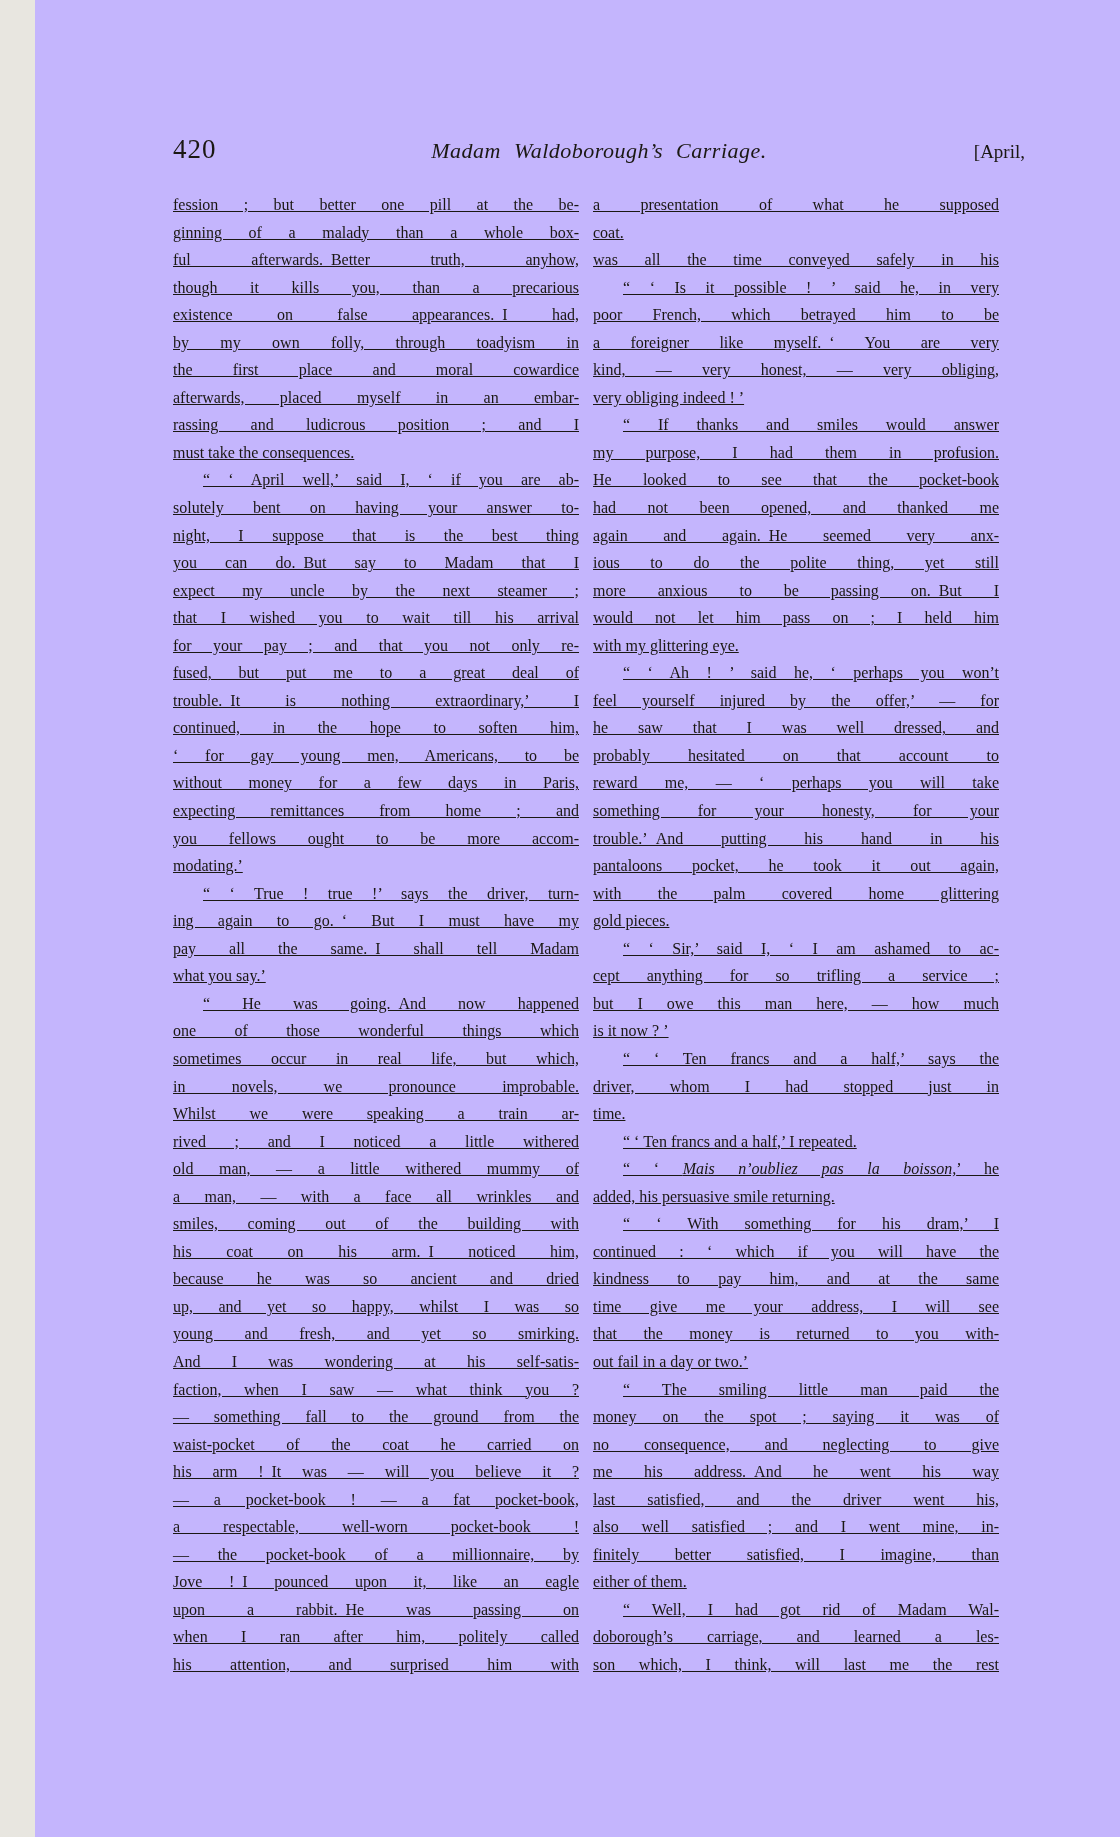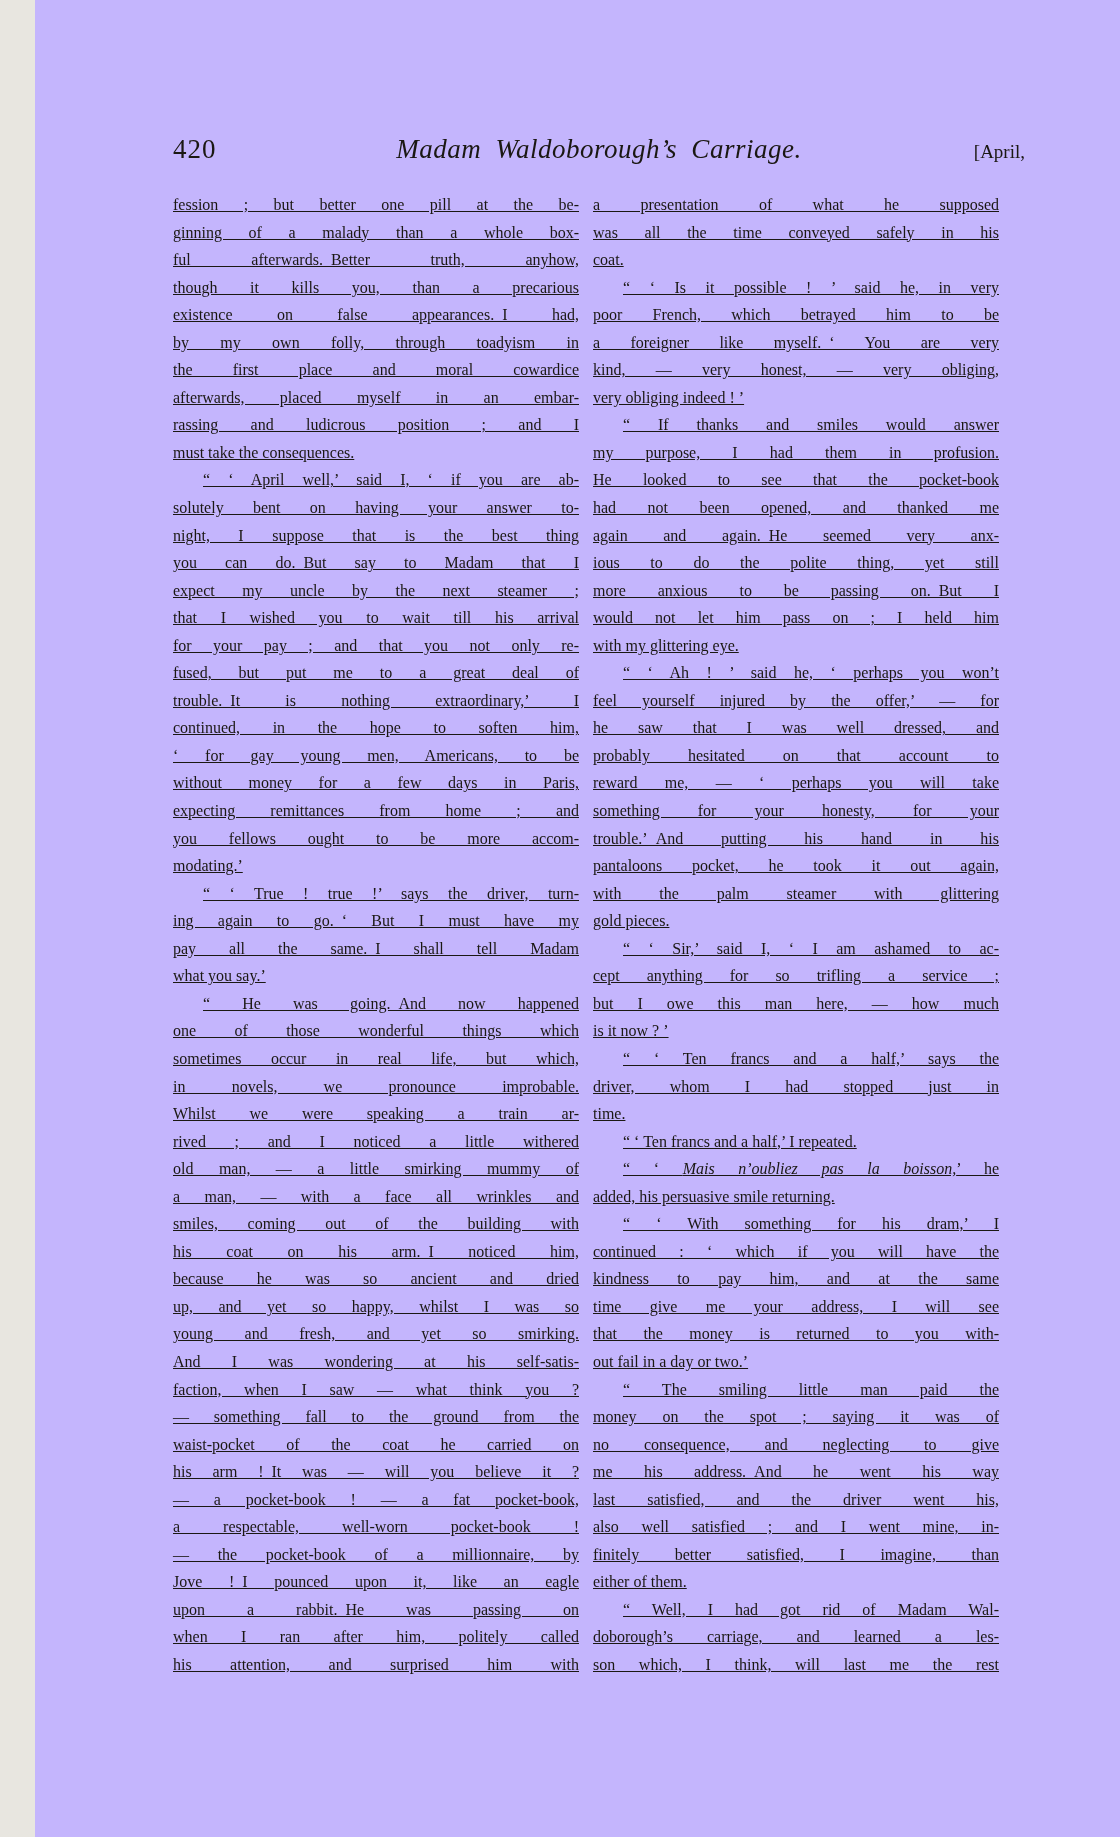--- a/index.html
+++ b/index.html
@@ -23,21 +23,21 @@
   }
   .page-num {
     font-size: 27px;
     letter-spacing: 1px;
     width: 120px;
   }
   .running-title {
     flex: 1;
     text-align: center;
     font-style: italic;
-    font-size: 27px;
+    font-size: 22px;
     letter-spacing: 0.5px;
     word-spacing: 7px;
   }
   .issue-date {
     width: 120px;
     text-align: right;
     font-size: 19px;
   }
   .body-text {
     position: absolute;
@@ -101,21 +101,21 @@
         <div class="line indent">“ ‘ True ! true !’ says the driver, turn-</div>
         <div class="line">ing again to go. ‘ But I must have my</div>
         <div class="line">pay all the same. I shall tell Madam</div>
         <div class="line par-end">what you say.’</div>
         <div class="line indent">“ He was going. And now happened</div>
         <div class="line">one of those wonderful things which</div>
         <div class="line">sometimes occur in real life, but which,</div>
         <div class="line">in novels, we pronounce improbable.</div>
         <div class="line">Whilst we were speaking a train ar-</div>
         <div class="line">rived ; and I noticed a little withered</div>
-        <div class="line">old man, — a little smirking mummy of</div>
+        <div class="line">old man, — a little withered mummy of</div>
         <div class="line">a man, — with a face all wrinkles and</div>
         <div class="line">smiles, coming out of the building with</div>
         <div class="line">his coat on his arm. I noticed him,</div>
         <div class="line">because he was so ancient and dried</div>
         <div class="line">up, and yet so happy, whilst I was so</div>
         <div class="line">young and fresh, and yet so smirking.</div>
         <div class="line">And I was wondering at his self-satis-</div>
         <div class="line">faction, when I saw — what think you ?</div>
         <div class="line">— something fall to the ground from the</div>
         <div class="line">waist-pocket of the coat he carried on</div>
@@ -123,22 +123,22 @@
         <div class="line">— a pocket-book ! — a fat pocket-book,</div>
         <div class="line">a respectable, well-worn pocket-book !</div>
         <div class="line">— the pocket-book of a millionnaire, by</div>
         <div class="line">Jove ! I pounced upon it, like an eagle</div>
         <div class="line">upon a rabbit. He was passing on</div>
         <div class="line">when I ran after him, politely called</div>
         <div class="line">his attention, and surprised him with</div>
       </div>
     <div class="col">
         <div class="line">a presentation of what he supposed</div>
+        <div class="line par-end">coat.</div>
         <div class="line">was all the time conveyed safely in his</div>
-        <div class="line par-end">coat.</div>
         <div class="line indent">“ ‘ Is it possible ! ’ said he, in very</div>
         <div class="line">poor French, which betrayed him to be</div>
         <div class="line">a foreigner like myself. ‘ You are very</div>
         <div class="line">kind, — very honest, — very obliging,</div>
         <div class="line par-end">very obliging indeed ! ’</div>
         <div class="line indent">“ If thanks and smiles would answer</div>
         <div class="line">my purpose, I had them in profusion.</div>
         <div class="line">He looked to see that the pocket-book</div>
         <div class="line">had not been opened, and thanked me</div>
         <div class="line">again and again. He seemed very anx-</div>
@@ -147,21 +147,21 @@
         <div class="line">would not let him pass on ; I held him</div>
         <div class="line par-end">with my glittering eye.</div>
         <div class="line indent">“ ‘ Ah ! ’ said he, ‘ perhaps you won’t</div>
         <div class="line">feel yourself injured by the offer,’ — for</div>
         <div class="line">he saw that I was well dressed, and</div>
         <div class="line">probably hesitated on that account to</div>
         <div class="line">reward me, — ‘ perhaps you will take</div>
         <div class="line">something for your honesty, for your</div>
         <div class="line">trouble.’ And putting his hand in his</div>
         <div class="line">pantaloons pocket, he took it out again,</div>
-        <div class="line">with the palm steamer with glittering</div>
+        <div class="line">with the palm covered home glittering</div>
         <div class="line par-end">gold pieces.</div>
         <div class="line indent">“ ‘ Sir,’ said I, ‘ I am ashamed to ac-</div>
         <div class="line">cept anything for so trifling a service ;</div>
         <div class="line">but I owe this man here, — how much</div>
         <div class="line par-end">is it now ? ’</div>
         <div class="line indent">“ ‘ Ten francs and a half,’ says the</div>
         <div class="line">driver, whom I had stopped just in</div>
         <div class="line par-end">time.</div>
         <div class="line indent par-end">“ ‘ Ten francs and a half,’ I repeated.</div>
         <div class="line indent">“ ‘ <i>Mais n’oubliez pas la boisson,</i>’ he</div>

